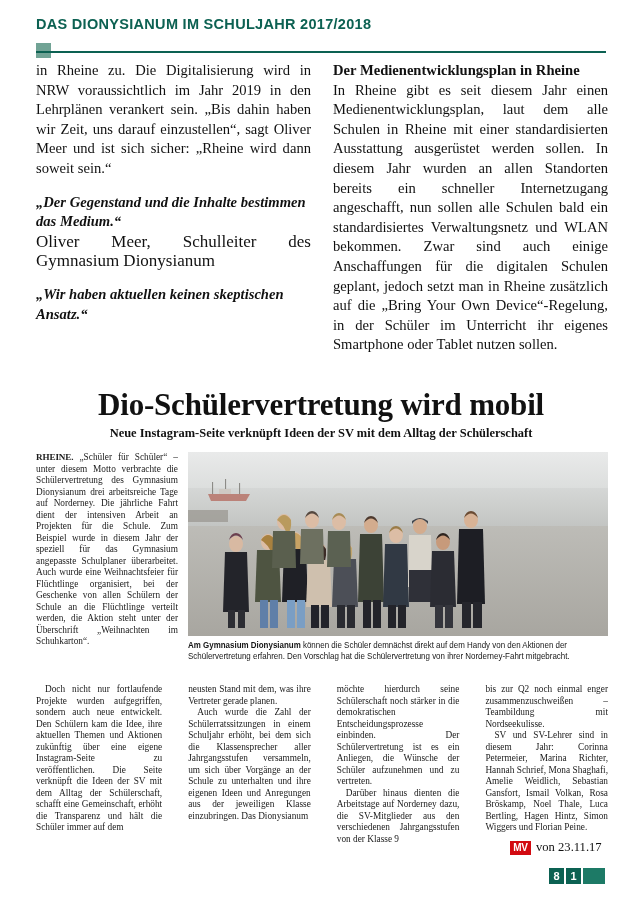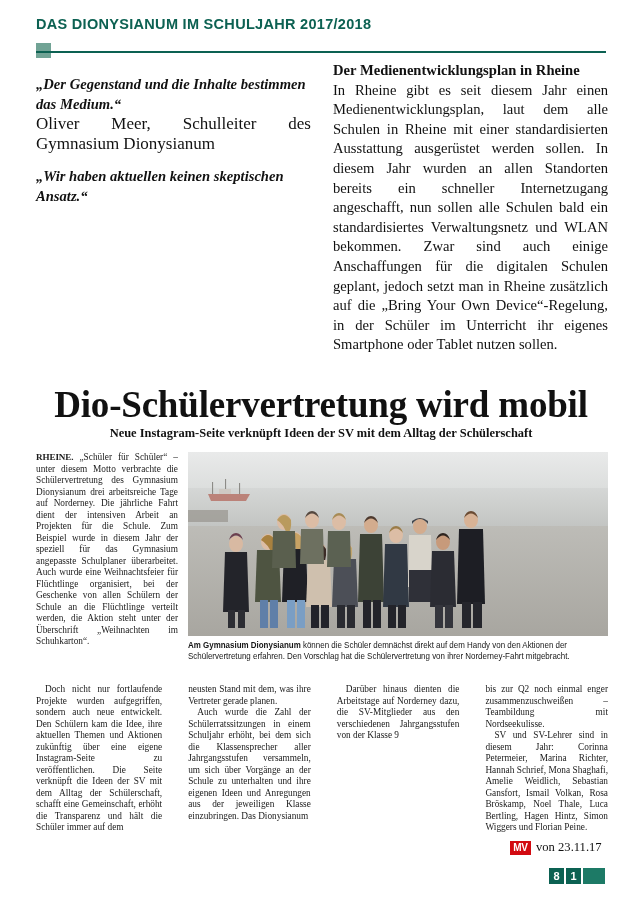--- a/index.html
+++ b/index.html
@@ -104,21 +104,21 @@
     margin: 0;
   }
 
   
   .headline {
     position: absolute;
     left: 36px;
     top: 386px;
     width: 570px;
     text-align: center;
-    font-size: 37px;
+    font-size: 31px;
     font-weight: bold;
     line-height: 38px;
     letter-spacing: -0.2px;
   }
   .subheadline {
     position: absolute;
     left: 36px;
     top: 424px;
     width: 570px;
     text-align: center;
@@ -256,20 +256,21 @@
 <div class="page">
 
   <div class="runhead">
     <span class="runhead-title">DAS DIONYSIANUM IM SCHULJAHR 2017/2018</span>
     <span class="runhead-square"></span>
   </div>
   <div class="runhead-rule"></div>
 
   <div class="top-article">
     <div class="top-col">
+      <p class="body-text">in Rheine zu. Die Digitalisierung wird in NRW voraussichtlich im Jahr 2019 in den Lehrplänen verankert sein. „Bis dahin haben wir Zeit, uns darauf einzustellen“, sagt Oliver Meer und ist sich sicher: „Rheine wird dann soweit sein.“</p>
       <p class="pull-quote">„Der Gegenstand und die Inhalte bestimmen das Medium.“</p>
       <p class="pull-attrib">Oliver Meer, Schulleiter des Gymnasium Dionysianum</p>
       <p class="pull-quote">„Wir haben aktuellen keinen skeptischen Ansatz.“</p>
     </div>
     <div class="top-col">
       <p class="subhead">Der Medienentwicklungsplan in Rheine</p>
       <p class="body-text">In Rheine gibt es seit diesem Jahr einen Medienentwicklungsplan, laut dem alle Schulen in Rheine mit einer standardisierten Ausstattung ausgerüstet werden sollen. In diesem Jahr wurden an allen Standorten bereits ein schneller Internetzugang angeschafft, nun sollen alle Schulen bald ein standardisiertes Verwaltungsnetz und WLAN bekommen. Zwar sind auch einige Anschaffungen für die digitalen Schulen geplant, jedoch setzt man in Rheine zusätzlich auf die „Bring Your Own Device“-Regelung, in der Schüler im Unterricht ihr eigenes Smartphone oder Tablet nutzen sollen.</p>
     </div>
   </div>
 
@@ -406,20 +407,21 @@
 
     <div class="cols-bottom">
       <div class="cb-col first">
         <p class="news-text indent">Doch nicht nur fortlaufende Projekte wurden aufgegriffen, sondern auch neue entwickelt. Den Schülern kam die Idee, ihre aktuellen Themen und Aktionen zukünftig über eine eigene Instagram-Seite zu veröffentlichen. Die Seite verknüpft die Ideen der SV mit dem Alltag der Schülerschaft, schafft eine Gemeinschaft, erhöht die Transparenz und hält die Schüler immer auf dem</p>
       </div>
       <div class="cb-col">
         <p class="news-text">neusten Stand mit dem, was ihre Vertreter gerade planen.</p>
         <p class="news-text indent">Auch wurde die Zahl der Schülerratssitzungen in einem Schuljahr erhöht, bei dem sich die Klassensprecher aller Jahrgangsstufen versammeln, um sich über Vorgänge an der Schule zu unterhalten und ihre eigenen Ideen und Anregungen aus der jeweiligen Klasse einzubringen. Das Dionysianum</p>
       </div>
       <div class="cb-col">
+        <p class="news-text">möchte hierdurch seine Schülerschaft noch stärker in die demokratischen Entscheidungsprozesse einbinden. Der Schülervertretung ist es ein Anliegen, die Wünsche der Schüler aufzunehmen und zu vertreten.</p>
         <p class="news-text indent">Darüber hinaus dienten die Arbeitstage auf Norderney dazu, die SV-Mitglieder aus den verschiedenen Jahrgangsstufen von der Klasse 9</p>
       </div>
       <div class="cb-col">
         <p class="news-text">bis zur Q2 noch einmal enger zusammenzuschweißen – Teambildung mit Nordseekulisse.</p>
         <p class="news-text indent">SV und SV-Lehrer sind in diesem Jahr: Corinna Petermeier, Marina Richter, Hannah Schrief, Mona Shaghafi, Amelie Weidlich, Sebastian Gansfort, Ismail Volkan, Rosa Bröskamp, Noel Thale, Luca Bertling, Hagen Hintz, Simon Wiggers und Florian Peine.</p>
       </div>
     </div>
   </div>
 
   <div class="footer-credit">

